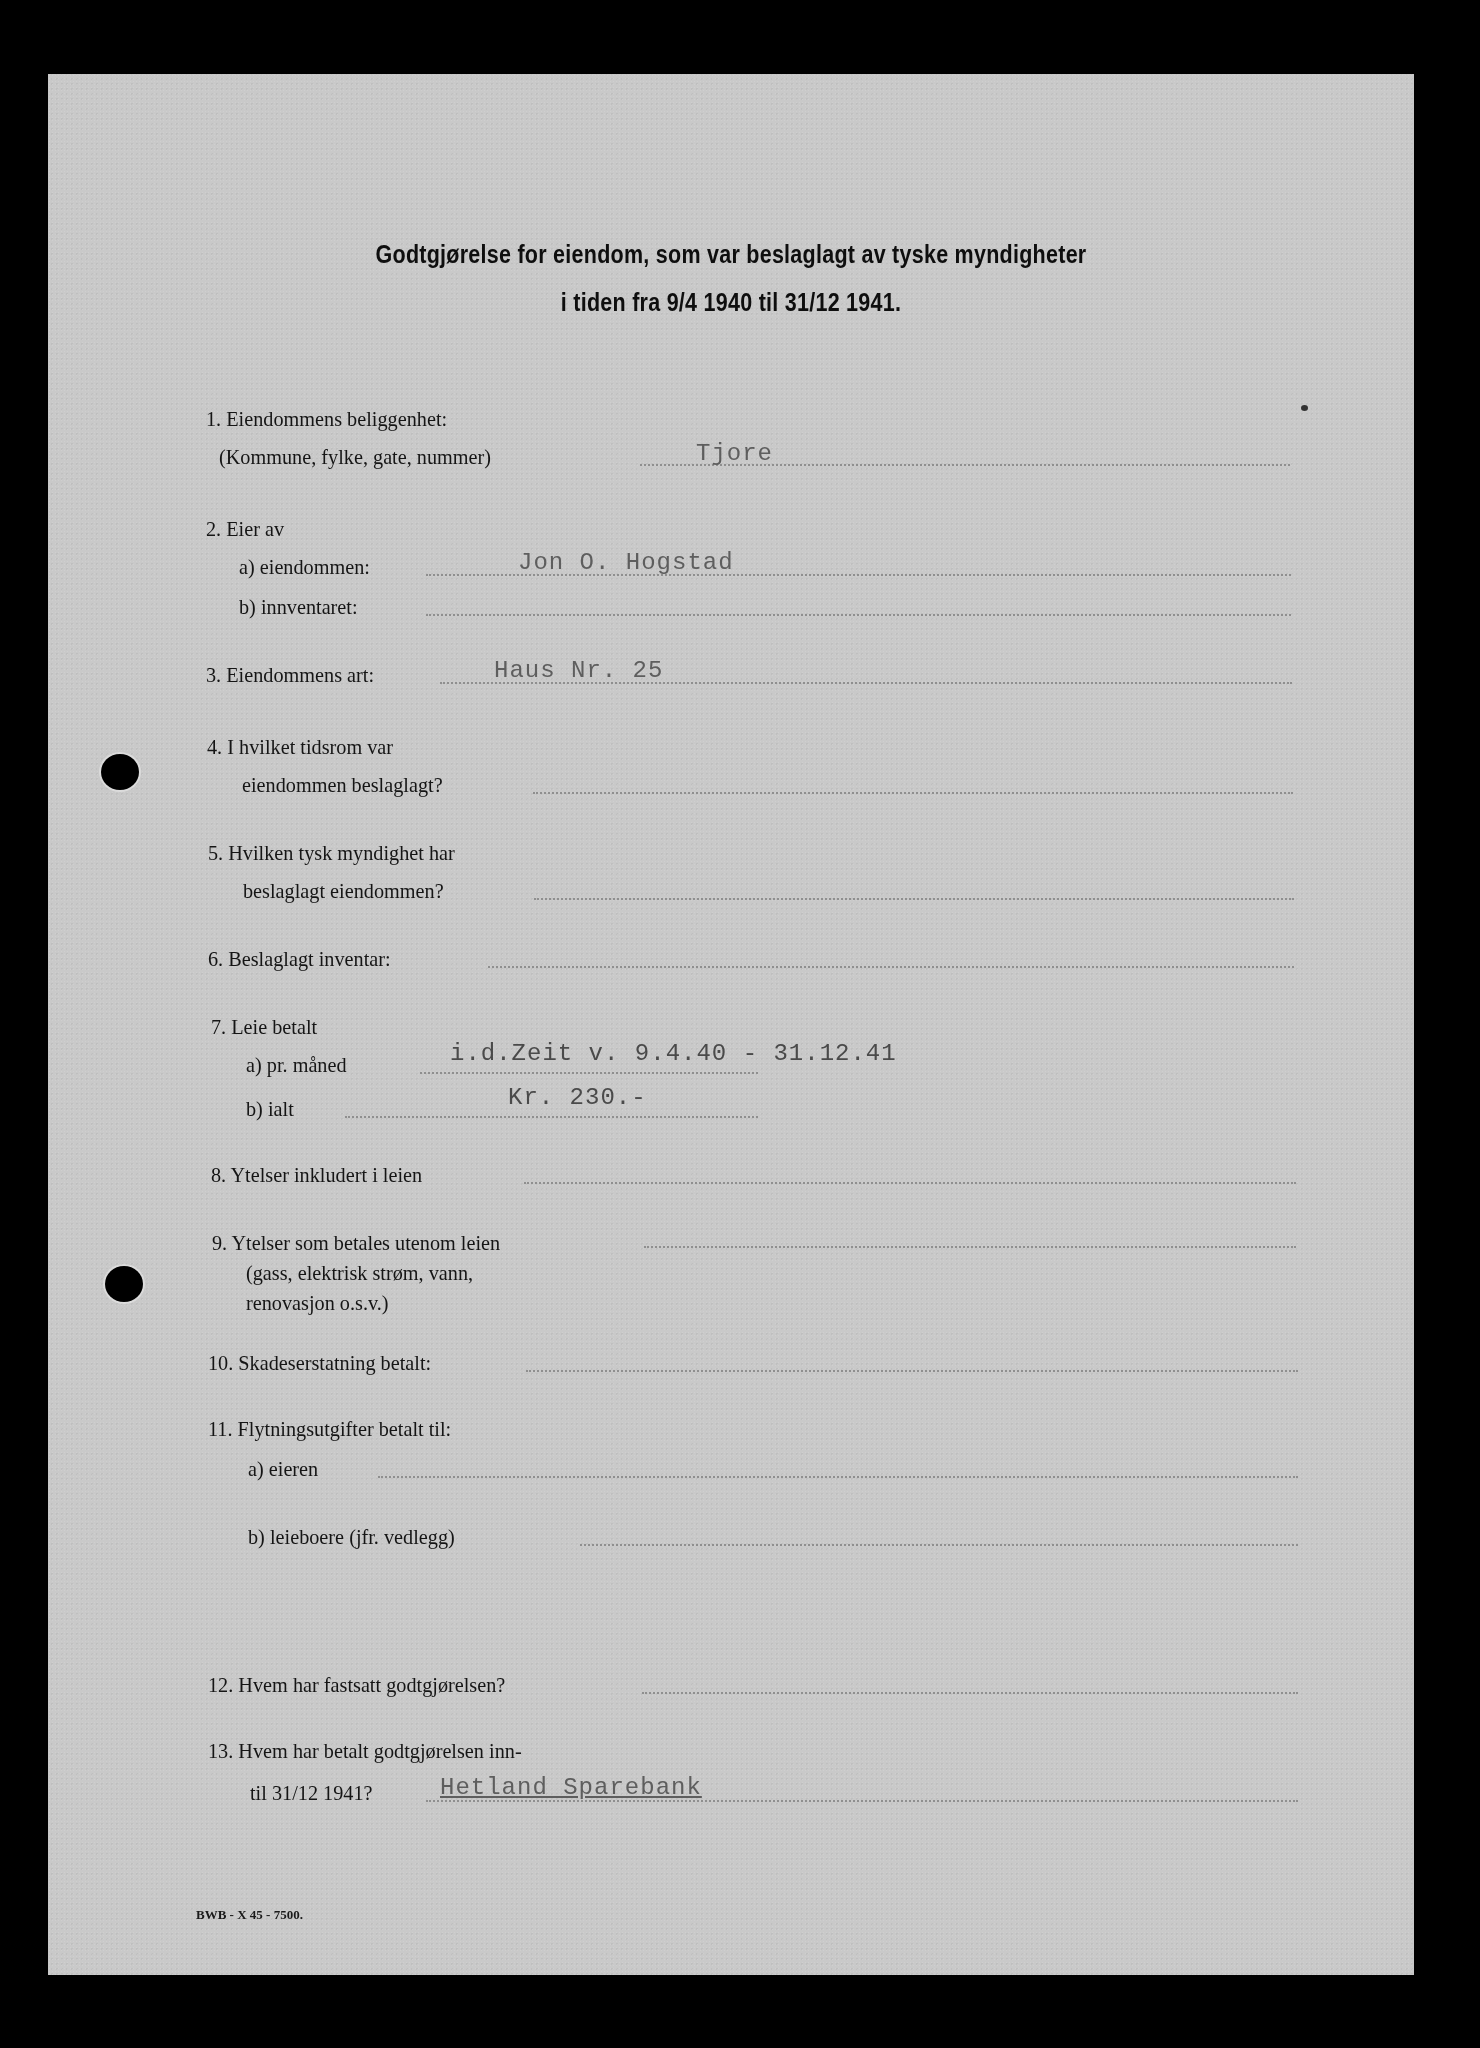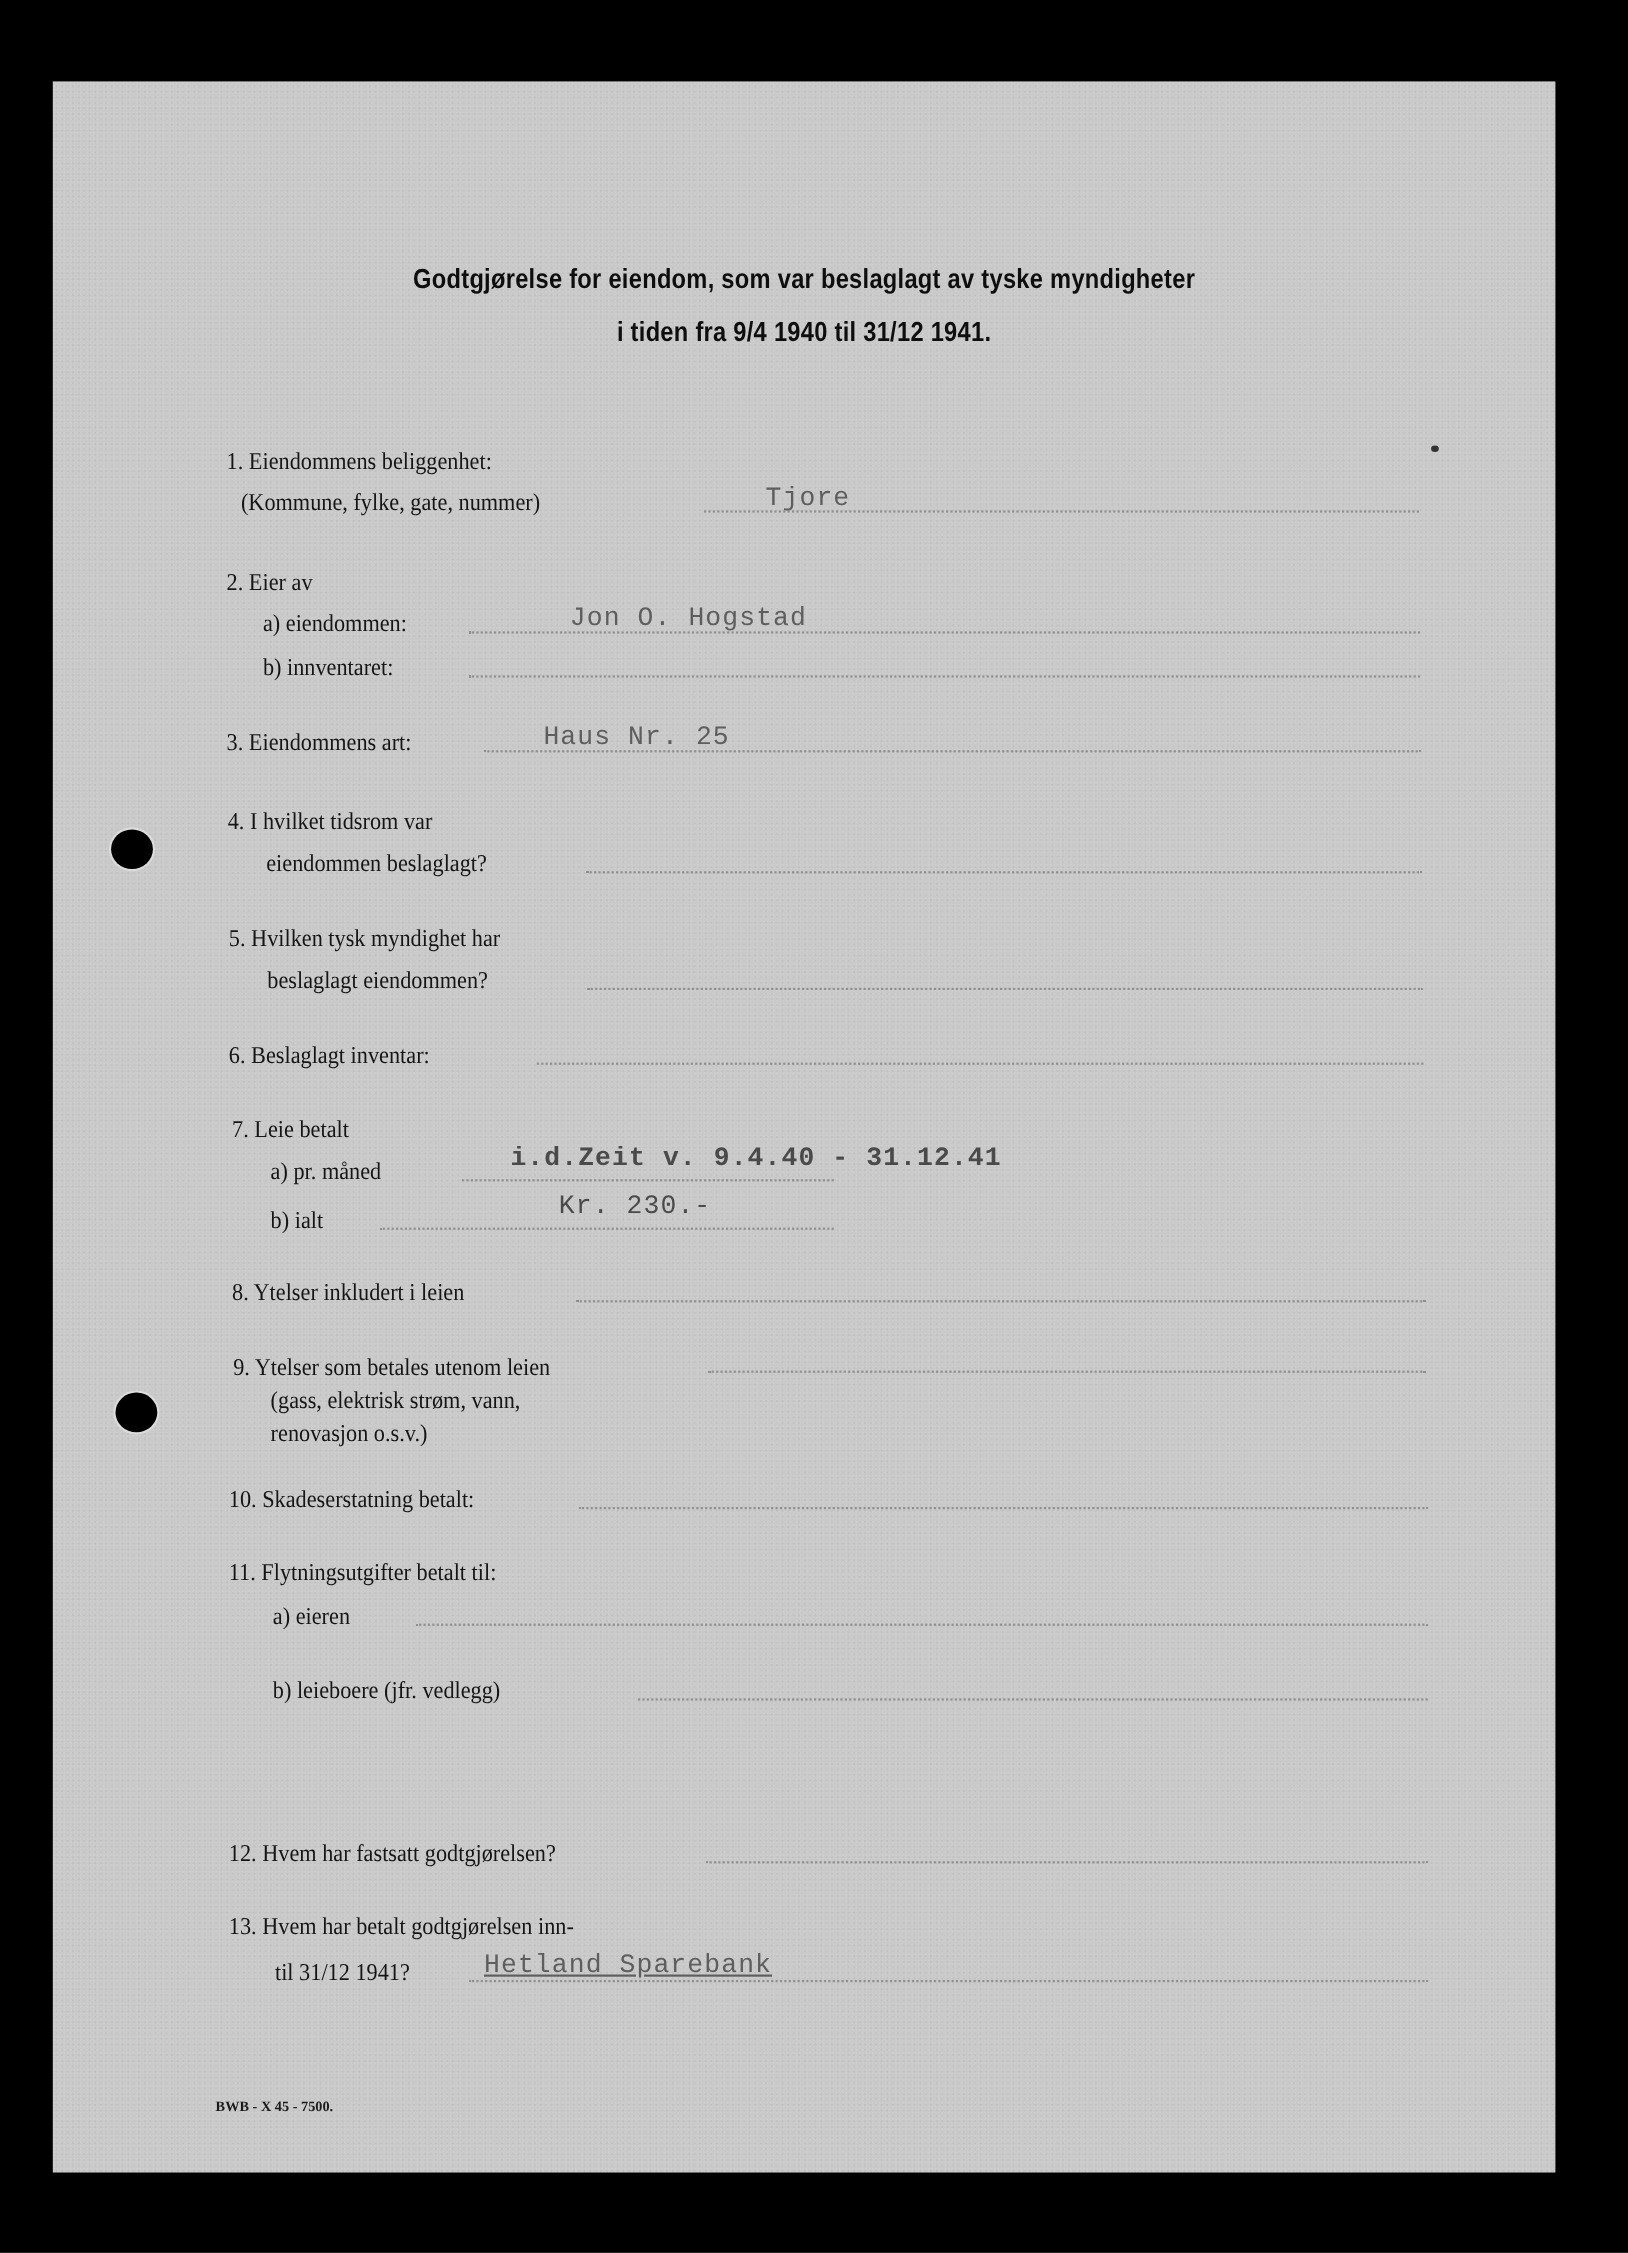--- a/index.html
+++ b/index.html
@@ -81,21 +81,21 @@
   <div class="lbl" style="left:160px; top:766px;"><span class="num">5.</span> <span>Hvilken tysk myndighet har</span></div>
   <div class="lbl" style="left:195px; top:804px;">beslaglagt eiendommen?</div>
   <div class="dots" style="left:486px; width:760px; top:824px;"></div>
 
   <div class="lbl" style="left:160px; top:872px;"><span class="num">6.</span> <span>Beslaglagt inventar:</span></div>
   <div class="dots" style="left:440px; width:806px; top:892px;"></div>
 
   <div class="lbl" style="left:163px; top:940px;"><span class="num">7.</span> <span>Leie betalt</span></div>
   <div class="lbl" style="left:198px; top:978px;">a) pr. måned</div>
   <div class="dots" style="left:372px; width:338px; top:998px;"></div>
-  <div class="typed dark" style="left:416px; top:966px;font-weight:bold;">i.d.Zeit v. 9.4.40 - 31.12.41</div>
+  <div class="typed dark" style="left:402px; top:966px;">i.d.Zeit v. 9.4.40 - 31.12.41</div>
   <div class="lbl" style="left:198px; top:1022px;">b) ialt</div>
   <div class="dots" style="left:297px; width:413px; top:1042px;"></div>
   <div class="typed dark" style="left:460px; top:1010px;">Kr. 230.-</div>
 
   <div class="lbl" style="left:163px; top:1088px;"><span class="num">8.</span> <span>Ytelser inkludert i leien</span></div>
   <div class="dots" style="left:476px; width:772px; top:1108px;"></div>
 
   <div class="lbl" style="left:164px; top:1156px;"><span class="num">9.</span> <span>Ytelser som betales utenom leien</span></div>
   <div class="dots" style="left:596px; width:652px; top:1172px;"></div>
   <div class="lbl" style="left:198px; top:1186px;">(gass, elektrisk strøm, vann,</div>

